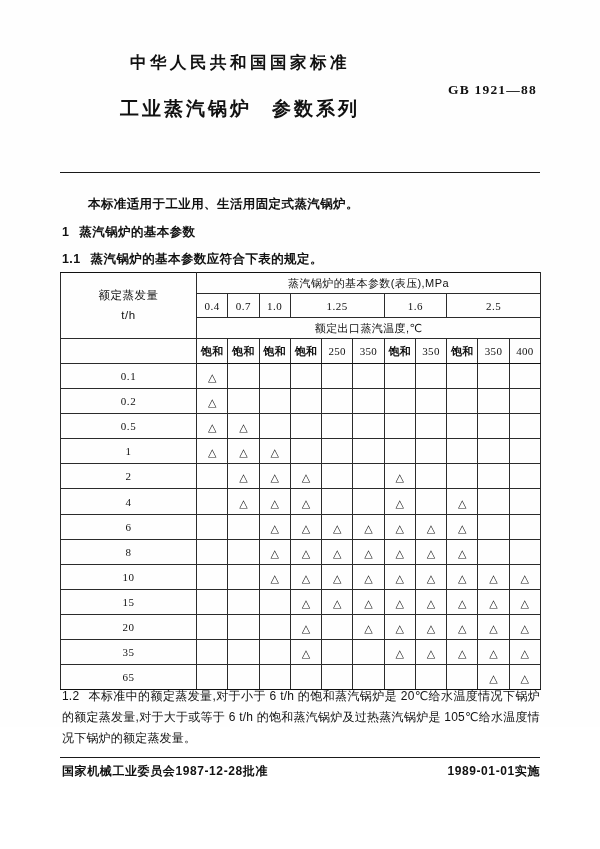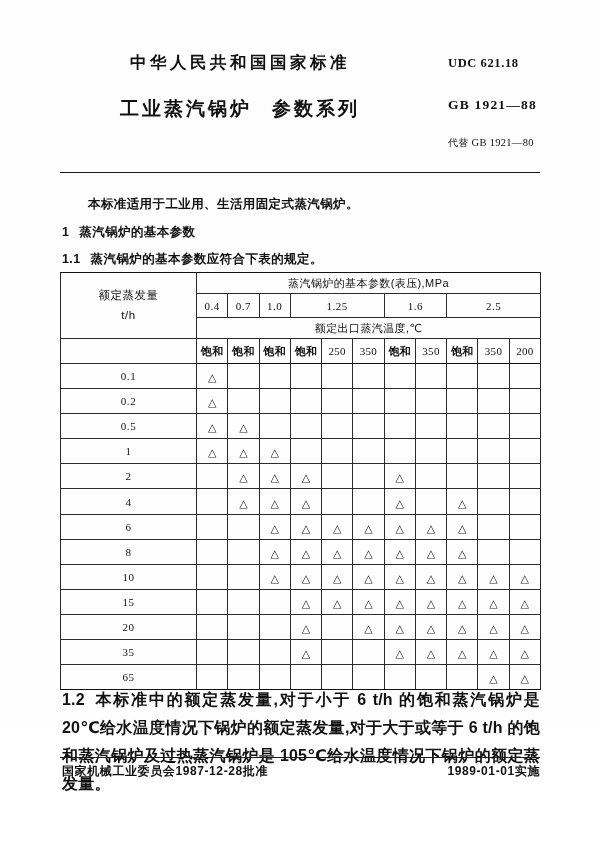--- a/index.html
+++ b/index.html
@@ -190,22 +190,22 @@
     line-height: 1;
     color: #222;
   }
 
   
   .note {
     position: absolute;
     left: 62px; top: 686px;
     width: 478px;
     font-family: "Liberation Sans", "DejaVu Sans", sans-serif;
-    font-weight: bold;
-    font-size: 16px;
+    font-weight: normal;
+    font-size: 12px;
     line-height: 1.75;
     letter-spacing: 0.2px;
     text-align: justify;
   }
   .note .num { margin-right: 9px; }
 
   
   .rule-bot {
     position: absolute;
     left: 60px; top: 757px;
@@ -234,23 +234,21 @@
 <body>
 
 <div class="page">
 
   <div class="hdr">
     <div class="hdr-left">
       <div class="nat-std">中华人民共和国国家标准</div>
       <div class="main-title"><span>工业蒸汽锅炉</span><span class="gap"></span><span>参数系列</span></div>
     </div>
     <div class="hdr-right">
-      <div class="udc">UDC 621.18</div>
       <div class="gbno">GB 1921—88</div>
-      <div class="replaces"><span class="cn">代替</span> <span>GB 1921—80</span></div>
     </div>
   </div>
 
   <div class="rule-top"></div>
 
   <div class="scope">本标准适用于工业用、生活用固定式蒸汽锅炉。</div>
   <div class="sec1"><span class="num">1</span><span>蒸汽锅炉的基本参数</span></div>
   <div class="sec11"><span class="num">1.1</span><span>蒸汽锅炉的基本参数应符合下表的规定。</span></div>
 
   <div class="tbl-wrap">
@@ -293,21 +291,21 @@
         <td class="temp-val bot-heavy sat">饱和</td>
             <td class="temp-val bot-heavy sat">饱和</td>
             <td class="temp-val bot-heavy sat">饱和</td>
             <td class="temp-val bot-heavy sat">饱和</td>
             <td class="temp-val bot-heavy num">250</td>
             <td class="temp-val bot-heavy num">350</td>
             <td class="temp-val bot-heavy sat">饱和</td>
             <td class="temp-val bot-heavy num">350</td>
             <td class="temp-val bot-heavy sat">饱和</td>
             <td class="temp-val bot-heavy num">350</td>
-            <td class="temp-val bot-heavy num">200</td>
+            <td class="temp-val bot-heavy num">400</td>
           </tr>
       </thead>
       <tbody id="tbody">
           <tr>
             <td class="row-label">0.1</td>
             <td><span class="tri-glyph">△</span></td>
             <td></td>
             <td></td>
             <td></td>
             <td></td>

